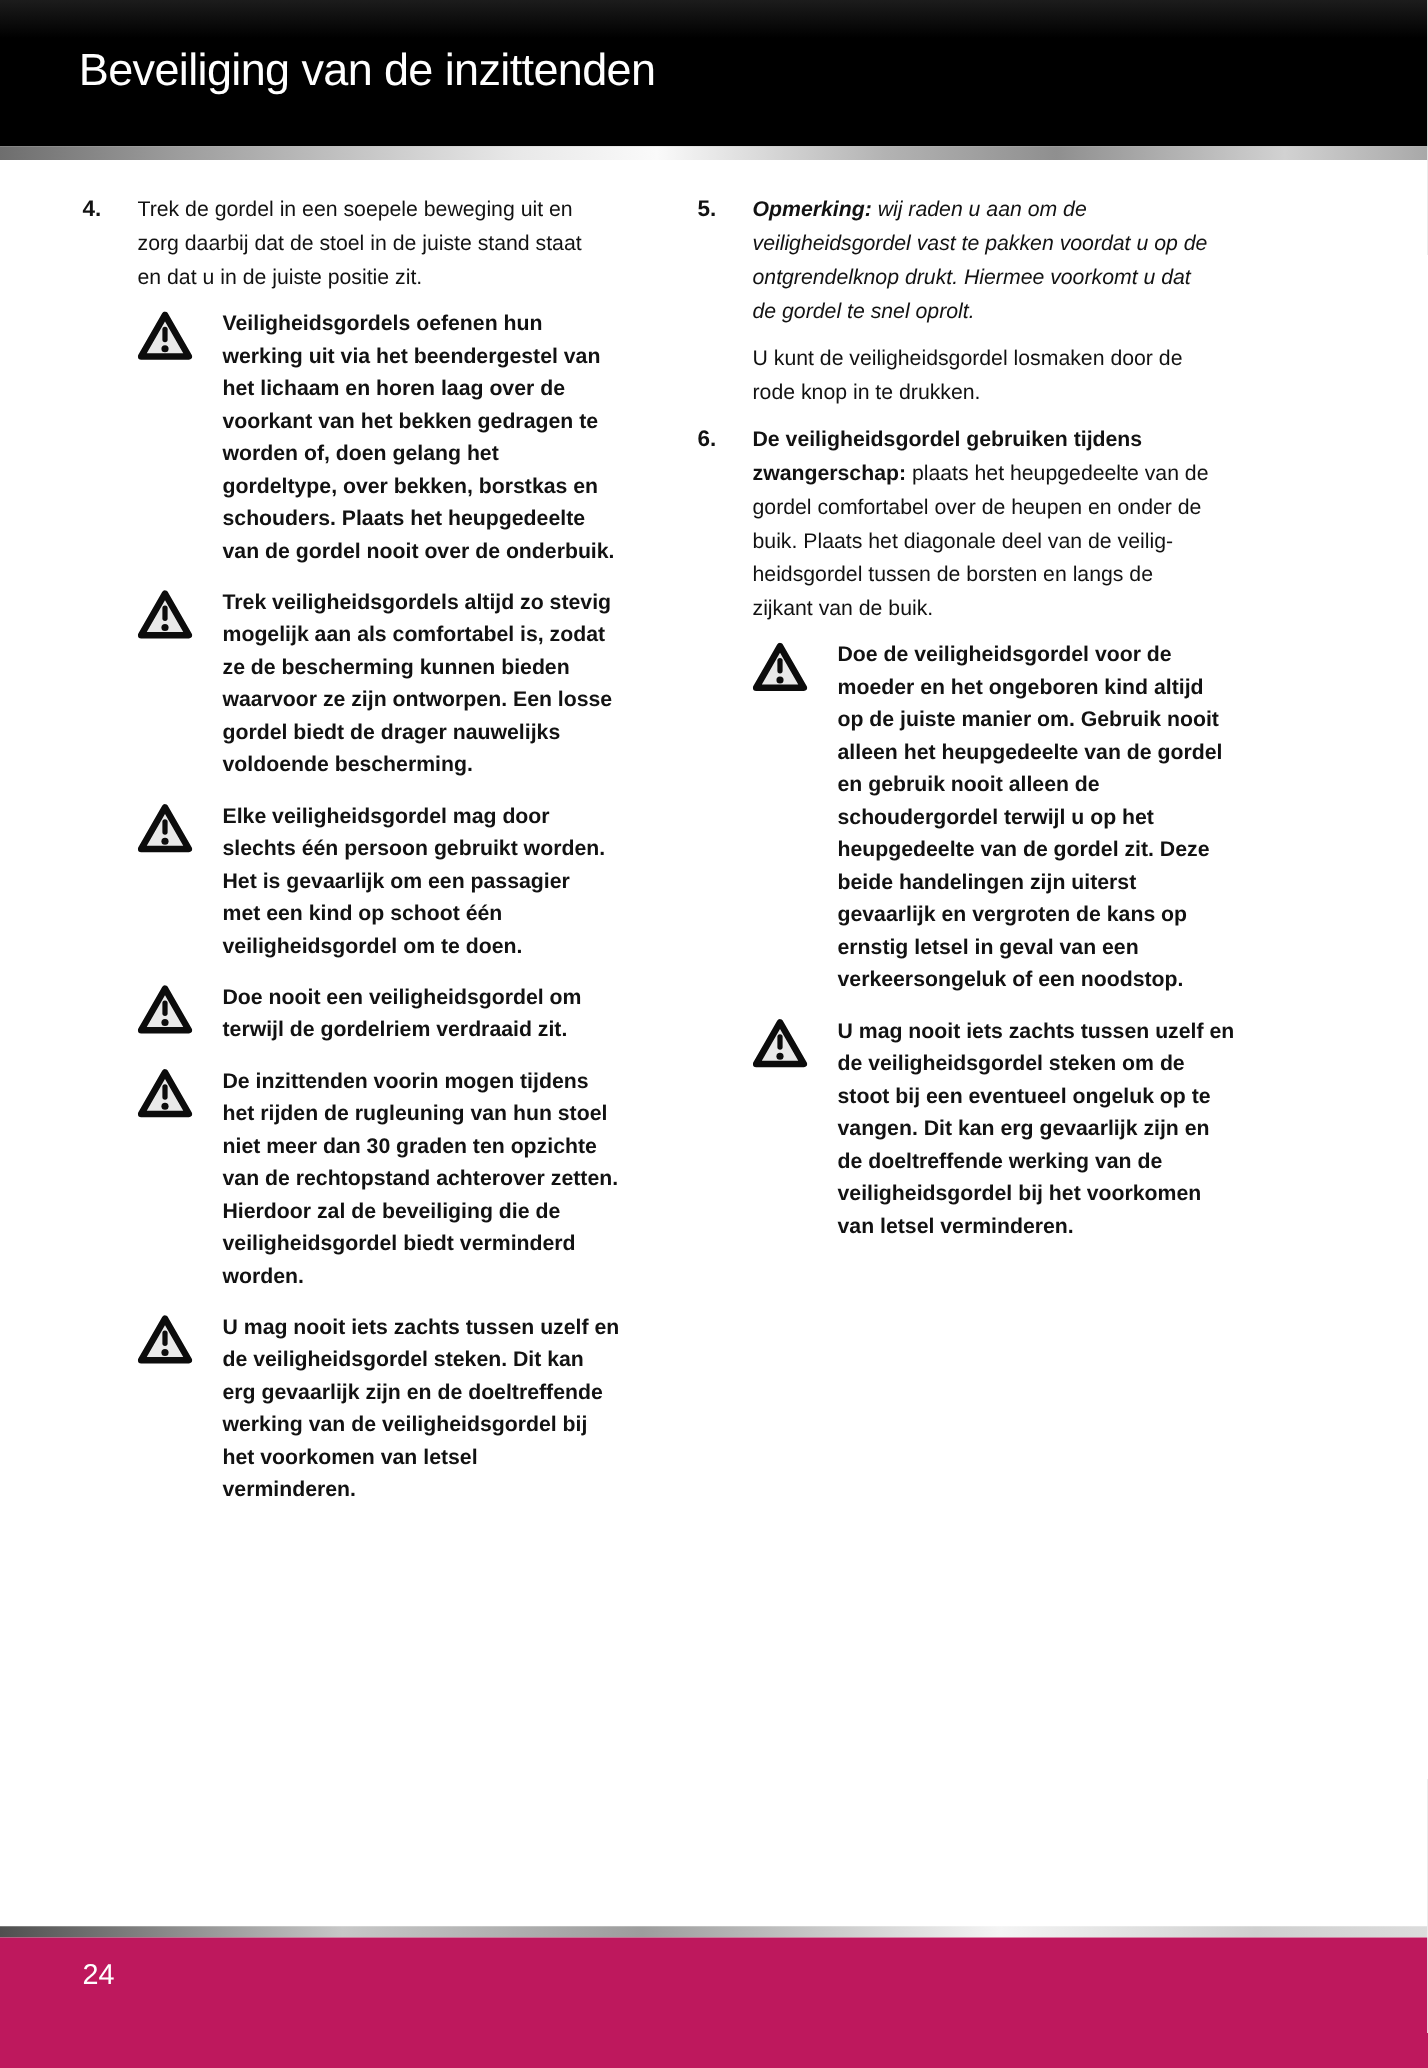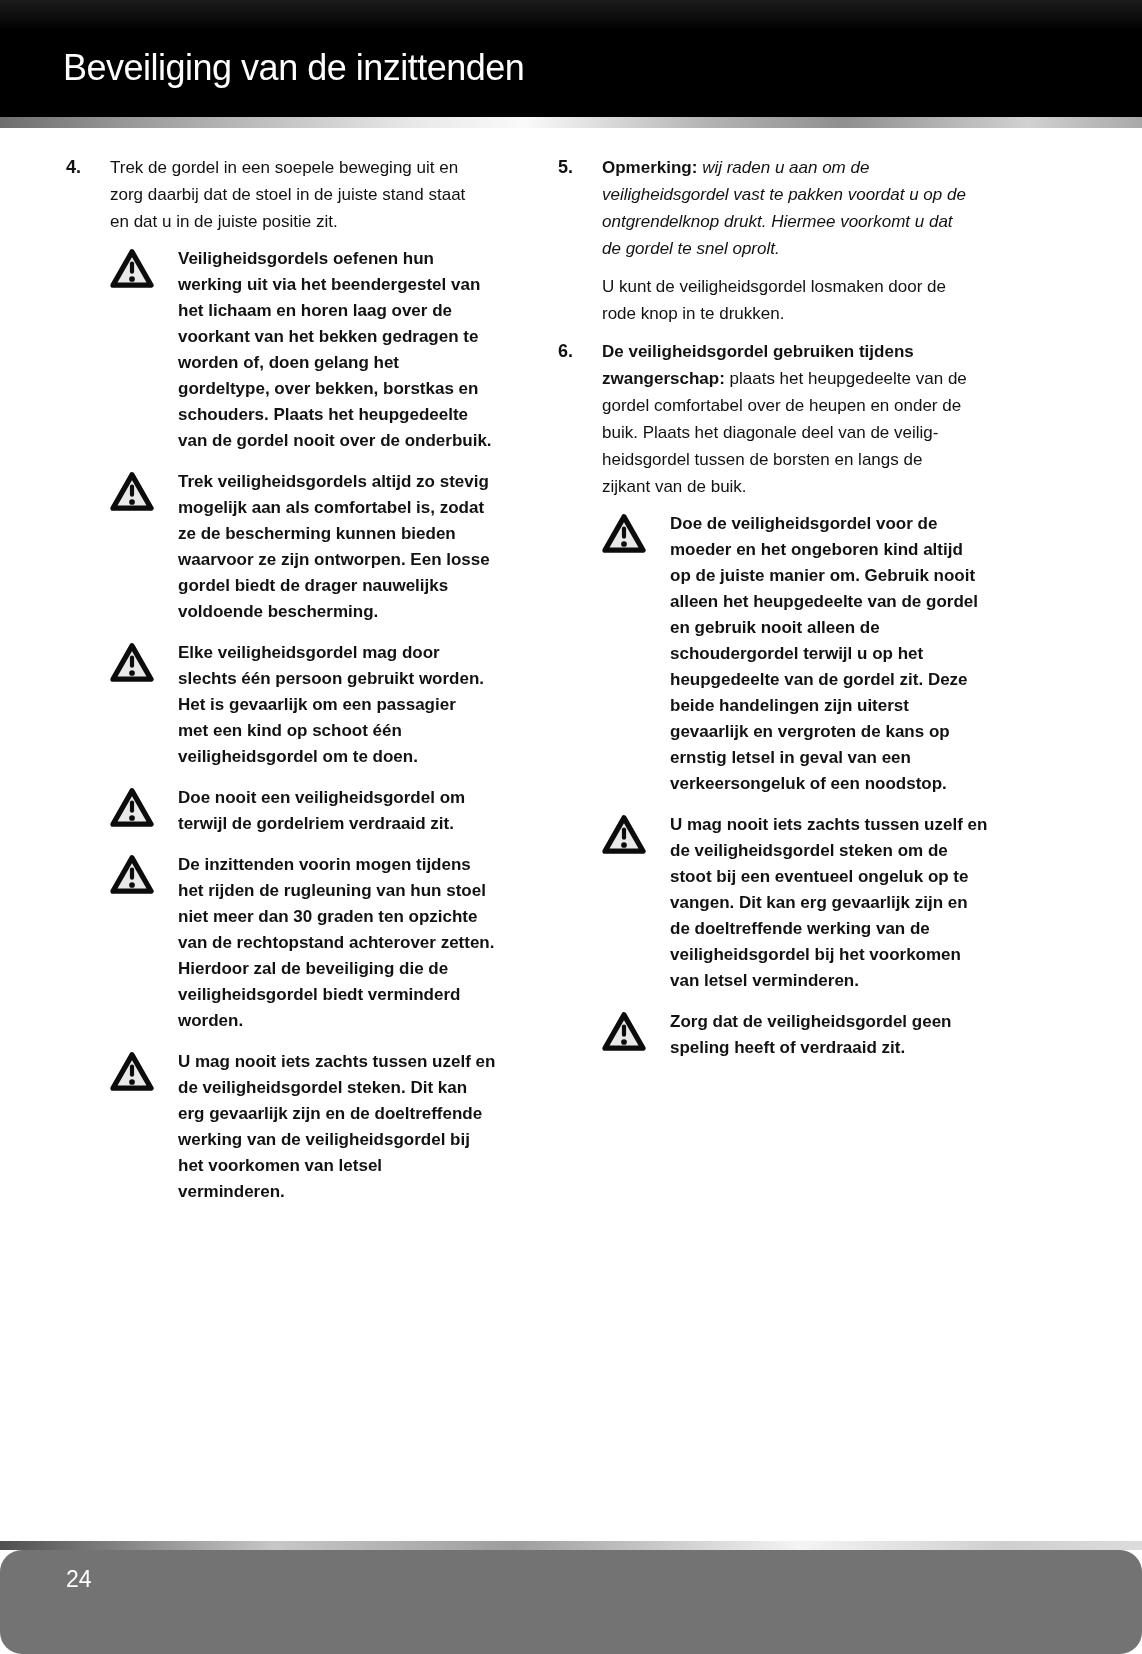--- a/index.html
+++ b/index.html
@@ -12,21 +12,21 @@
     color:#121212;
   }
 
   
   .topbar {
     height:117px;
     background:linear-gradient(180deg,#1c1c1c 0,#000 26%,#000 100%);
   }
   .topbar h1 {
     margin:0;
-    padding:50px 0 0 63px;
+    padding:38px 0 0 63px;
     color:#ffffff;
     font-size:36px;
     font-weight:400;
     line-height:1;
     letter-spacing:-0.5px;
   }
   .strip {
     height:11px;
     background:linear-gradient(90deg,#6e6e6e 0,#9b9b9b 12%,#e8e8e8 36%,#fafafa 46%,#b3b3b3 62%,#8f8f8f 74%,#d2d2d2 90%,#a8a8a8 100%);
   }
@@ -43,43 +43,42 @@
     font-size:18px; font-weight:700; line-height:27px;
   }
   .body { flex:1; min-width:0; }
 
   .para {
     margin:0 0 11px 0;
     font-size:17px;
     line-height:27px;
     white-space:pre;
   }
-  .note-label { font-weight:700; }
+  .note-label { font-weight:700; font-style:italic; }
   .note-text  { font-style:italic;text-align:center; }
   .lead-bold  { font-weight:700; }
 
   .warning { display:flex; margin:2px 0 15px 0; }
   .wicon { width:44px; height:40px; flex:none; margin-top:3px; }
   .wicon svg { display:block; width:44px; height:40px; }
   .wtext {
     margin:0 0 0 24px;
     font-size:17px; font-weight:700;
     line-height:26px;
     white-space:pre;
   }
 
   
   .strip-bottom {
     position:absolute; left:0; right:0; bottom:104px; height:9px;
     background:linear-gradient(90deg,#4f4f4f 0,#c7c7c7 24%,#9d9d9d 45%,#f4f4f4 70%,#cfcfcf 88%,#dcdcdc 100%);
   }
   .botbar {
     position:absolute; left:0; right:0; bottom:0; height:104px;
-    background:#737373;
-    border-radius:22px;
+    background:#be185d;
   }
   .pnum {
     color:#ffffff;
     font-size:23px;
     padding:16px 0 0 66px;
   }
 </style>
 </head>
 <body>
 
@@ -253,31 +252,20 @@
             </span>
             <p class="wtext">U mag nooit iets zachts tussen uzelf en
 de veiligheidsgordel steken om de
 stoot bij een eventueel ongeluk op te
 vangen. Dit kan erg gevaarlijk zijn en
 de doeltreffende werking van de
 veiligheidsgordel bij het voorkomen
 van letsel verminderen.</p>
           </div>
 
-          <div class="warning">
-            <span class="wicon">
-              <svg viewBox="0 0 46 42">
-                  <path d="M23 3 L43 38 L3 38 Z" fill="#e9e9e9" stroke="#0c0c0c" stroke-width="5.5" stroke-linejoin="round"></path>
-                  <rect x="20.8" y="13" width="4.4" height="13" rx="2.2" fill="#0c0c0c"></rect>
-                  <circle cx="23" cy="31.5" r="3" fill="#0c0c0c"></circle>
-                </svg>
-            </span>
-            <p class="wtext">Zorg dat de veiligheidsgordel geen
-speling heeft of verdraaid zit.</p>
-          </div>
 
         </div>
       </div>
     </section>
 
   </main>
 
   <div class="strip-bottom"></div>
   <footer class="botbar">
     <div class="pnum">24</div>

